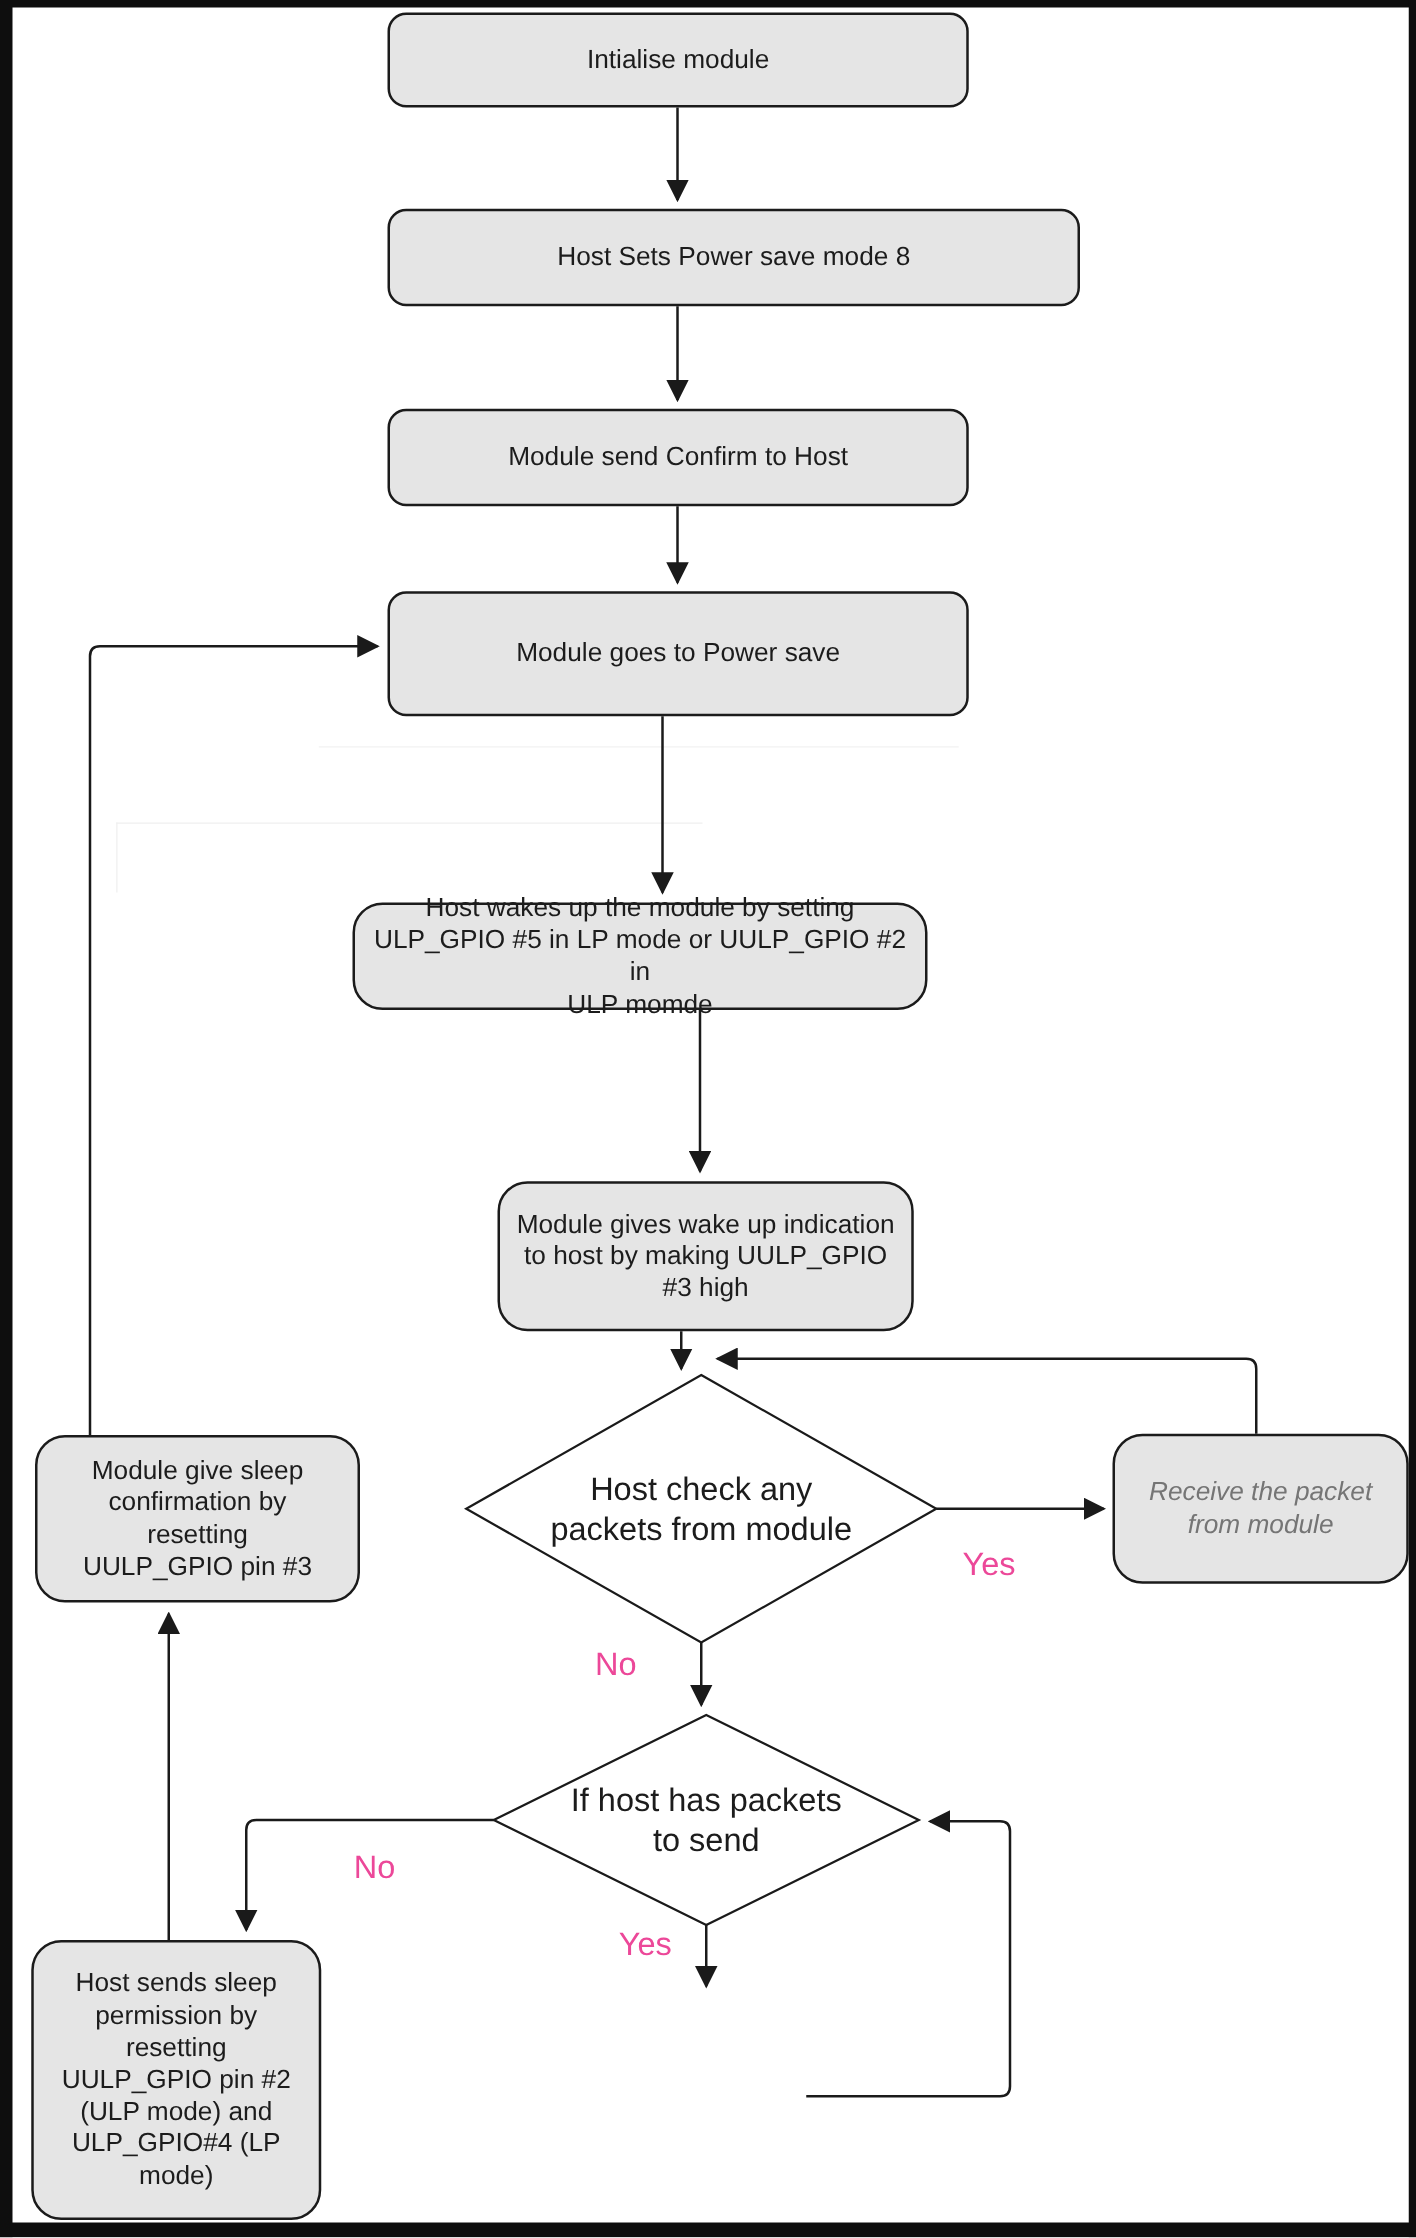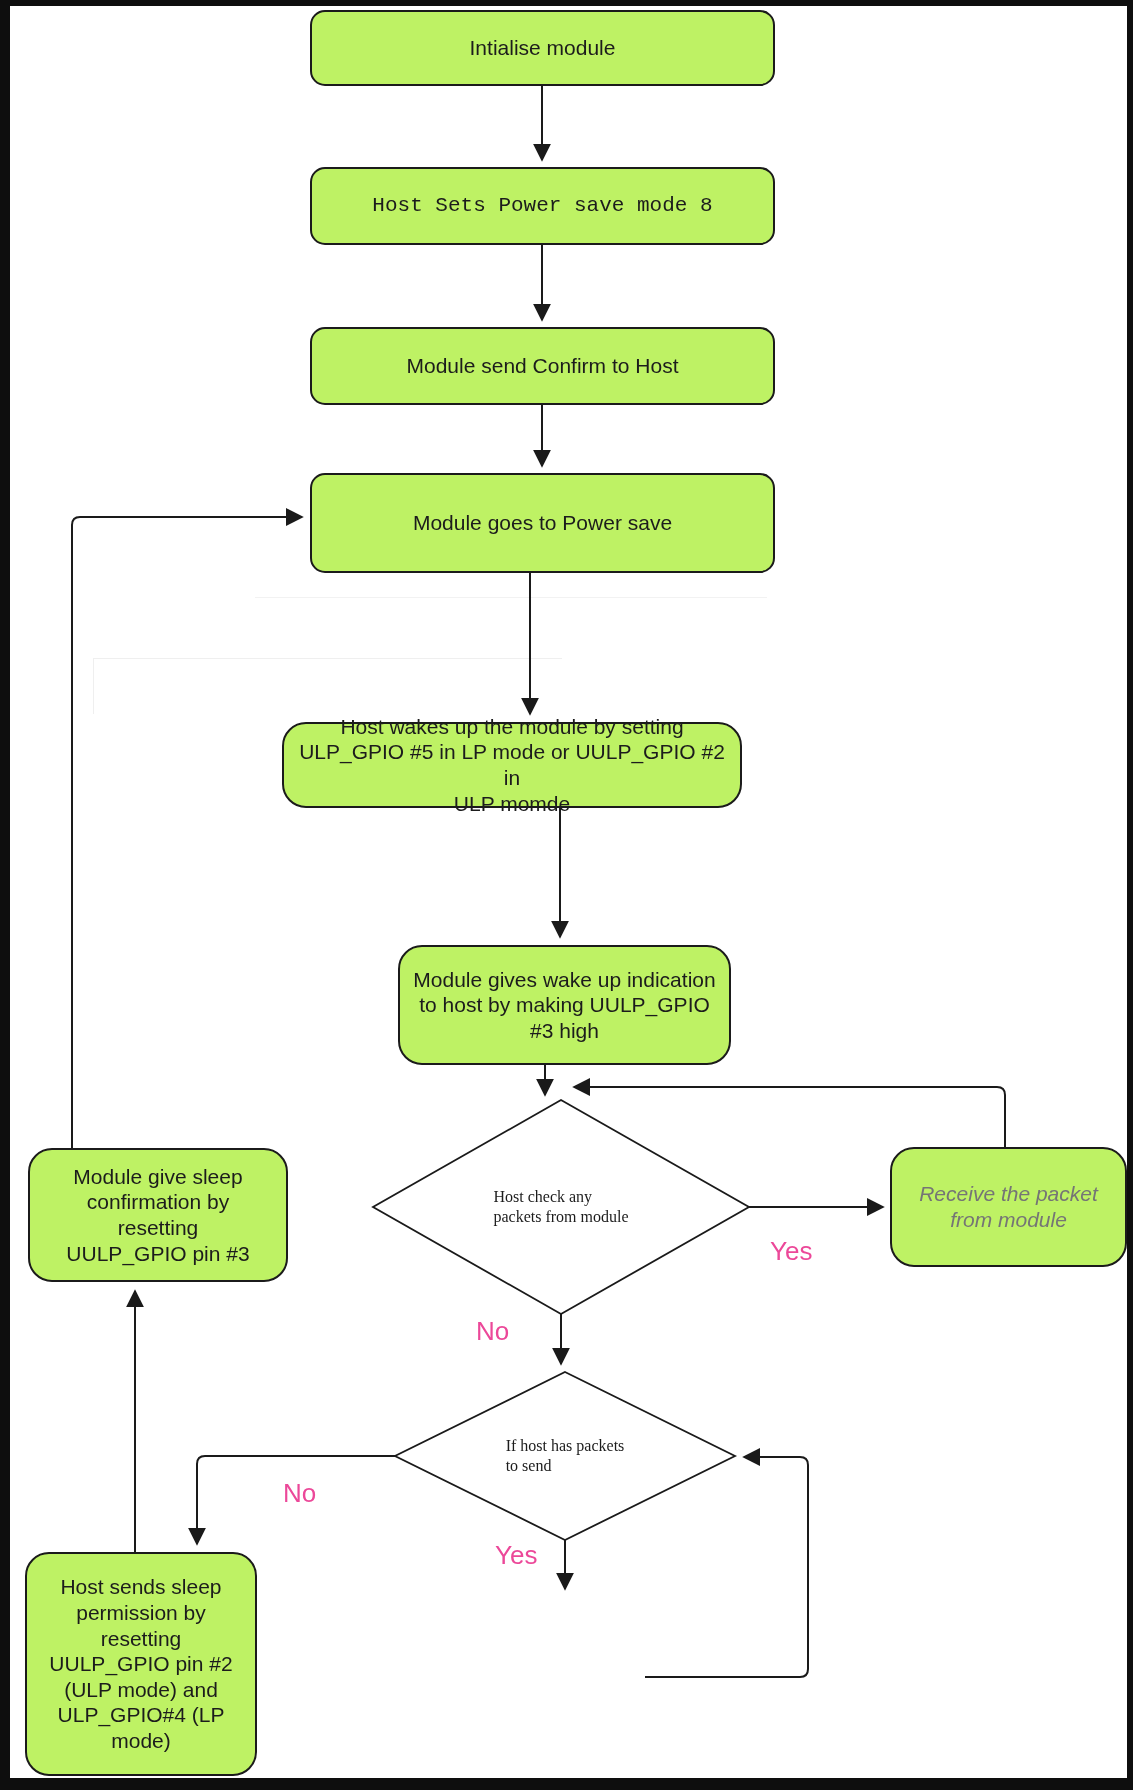--- a/index.html
+++ b/index.html
@@ -1,28 +1,28 @@
 <!DOCTYPE html>
 <html><head>
 <meta charset="utf-8">
 <style>
   html,body{margin:0;padding:0;background:#fff;}
   #page{position:relative;width:1133px;height:1790px;background:#ffffff;overflow:hidden;
         font-family:"Liberation Sans", sans-serif;color:#1c1c1c;}
   .frame{position:absolute;background:#0e0e0e;}
   .node{position:absolute;display:flex;align-items:center;justify-content:center;
-        text-align:center;background:#bef264;border:2px solid #1b1b1b;
+        text-align:center;background:#e5e5e5;border:2px solid #1b1b1b;
         font-size:21px;line-height:1.22;box-sizing:border-box;}
   .rounded{border-radius:15px;}
   .rounded-lg{border-radius:24px;}
   .square{border-radius:0;border-width:3px;}
   .node-label{white-space:pre-line;padding:2px 6px;}
   .free-label{position:absolute;font-size:26px;color:#ec4899;}
   .diamond-label{position:absolute;display:flex;align-items:center;justify-content:center;
-        font-size:16px;line-height:1.25;white-space:pre-line;font-family:Liberation Serif, serif;}
+        text-align:center;font-size:26px;line-height:1.25;white-space:pre-line;}
   .faded{color:#757575;}
   svg.layer{position:absolute;left:0;top:0;}
   .artifact{position:absolute;pointer-events:none;}
 </style>
 </head>
 <body>
 
 <div id="page">
 
   <div class="frame" style="left:0;top:0;width:10px;height:1790px;"></div>
@@ -59,21 +59,21 @@
     <g stroke="#1a1a1a" stroke-width="1.8" fill="#ffffff">
       <polygon points="561,1100 749,1207 561,1314 373,1207"></polygon>
       <polygon points="565,1372 735,1456 565,1540 395,1456"></polygon>
     </g>
   </svg>
 
   <div class="node rounded" style="left:310px;top:10px;width:465px;height:76px;">
     <span class="node-label">Intialise module</span>
   </div>
 
-  <div class="node rounded" style="left:310px;top:167px;width:465px;height:78px;font-family:Liberation Mono, monospace;">
+  <div class="node rounded" style="left:310px;top:167px;width:554px;height:78px;">
     <span class="node-label">Host Sets Power save mode 8</span>
   </div>
 
   <div class="node rounded" style="left:310px;top:473px;width:465px;height:100px;">
     <span class="node-label">Module goes to Power save</span>
   </div>
 
   <div class="node rounded" style="left:310px;top:327px;width:465px;height:78px;">
     <span class="node-label">Module send Confirm to Host</span>
   </div>

